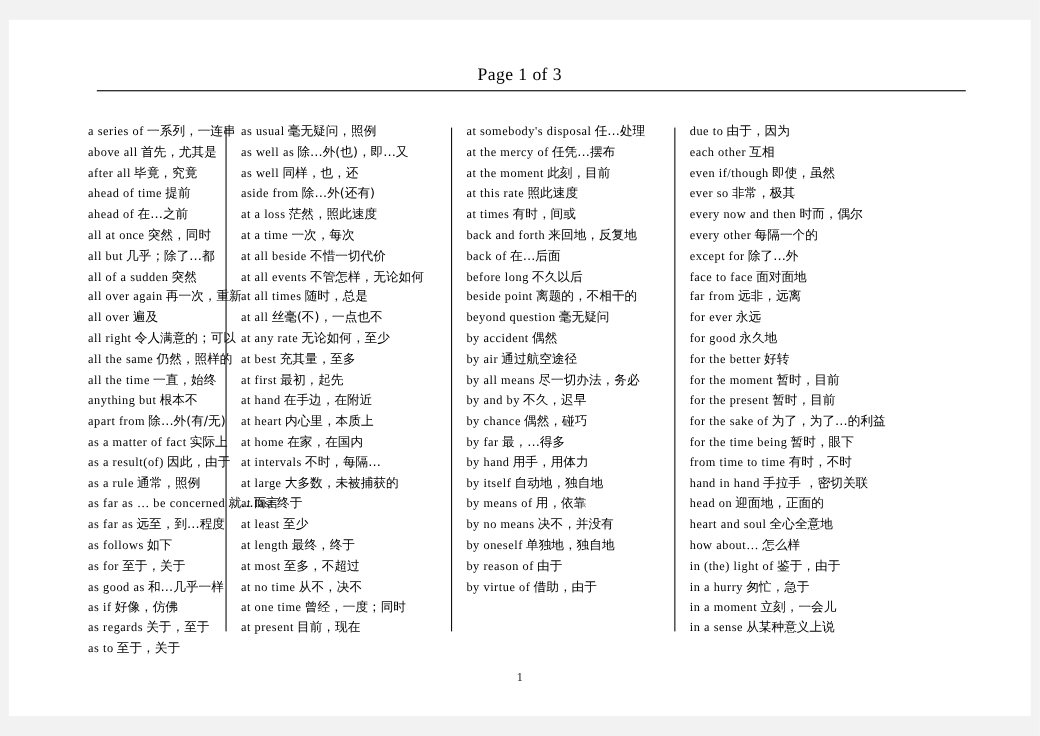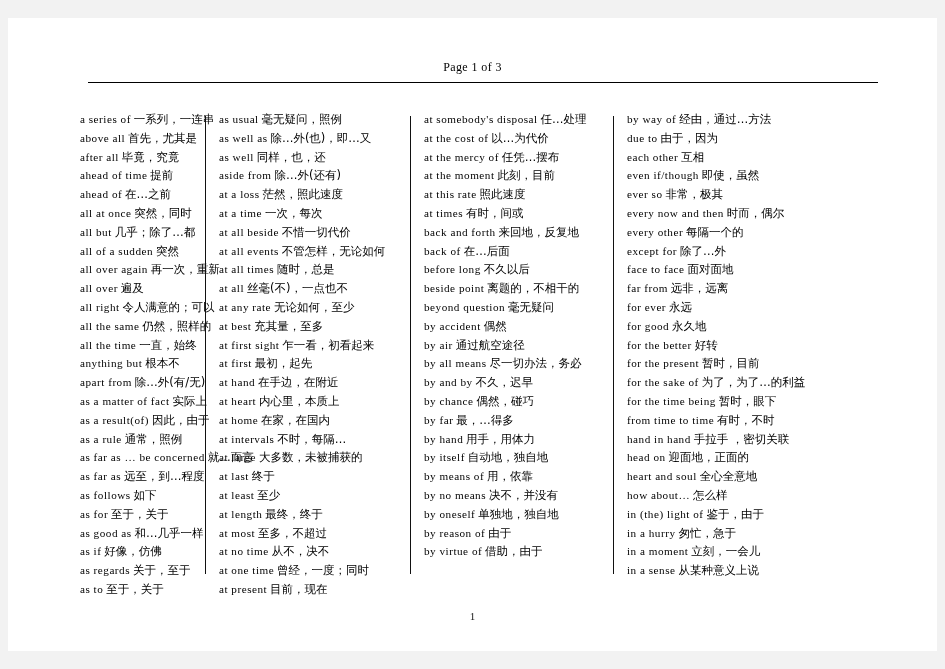--- a/index.html
+++ b/index.html
@@ -28,21 +28,21 @@
     top: 0;
     width: 929px;
     height: 66px;
   }
   #header-text {
     position: absolute;
     left: 0;
     top: 42px;
     width: 929px;
     text-align: center;
-    font-size: 12px;
+    font-size: 16px;
     color: #000;
     letter-spacing: 0.4px;
     font-family: "Liberation Serif", "DejaVu Serif", serif;
   }
   #header-rule {
     position: absolute;
     left: 80px;
     top: 64px;
     width: 790px;
     height: 1px;
@@ -150,39 +150,37 @@
         <div class="entry"><span class="en">as well</span> <span class="zh">同样，也，还</span></div>
         <div class="entry"><span class="en">aside from</span> <span class="zh">除…外(还有)</span></div>
         <div class="entry"><span class="en">at a loss</span> <span class="zh">茫然，照此速度</span></div>
         <div class="entry"><span class="en">at a time</span> <span class="zh">一次，每次</span></div>
         <div class="entry"><span class="en">at all beside</span> <span class="zh">不惜一切代价</span></div>
         <div class="entry"><span class="en">at all events</span> <span class="zh">不管怎样，无论如何</span></div>
         <div class="entry"><span class="en">at all times</span> <span class="zh">随时，总是</span></div>
         <div class="entry"><span class="en">at all</span> <span class="zh">丝毫(不)，一点也不</span></div>
         <div class="entry"><span class="en">at any rate</span> <span class="zh">无论如何，至少</span></div>
         <div class="entry"><span class="en">at best</span> <span class="zh">充其量，至多</span></div>
-        <div class="entry"><span class="en">at first sight</span> <span class="zh">乍一看，初看起来</span></div>
         <div class="entry"><span class="en">at first</span> <span class="zh">最初，起先</span></div>
         <div class="entry"><span class="en">at hand</span> <span class="zh">在手边，在附近</span></div>
         <div class="entry"><span class="en">at heart</span> <span class="zh">内心里，本质上</span></div>
         <div class="entry"><span class="en">at home</span> <span class="zh">在家，在国内</span></div>
         <div class="entry"><span class="en">at intervals</span> <span class="zh">不时，每隔…</span></div>
         <div class="entry"><span class="en">at large</span> <span class="zh">大多数，未被捕获的</span></div>
         <div class="entry"><span class="en">at last</span> <span class="zh">终于</span></div>
         <div class="entry"><span class="en">at least</span> <span class="zh">至少</span></div>
         <div class="entry"><span class="en">at length</span> <span class="zh">最终，终于</span></div>
         <div class="entry"><span class="en">at most</span> <span class="zh">至多，不超过</span></div>
         <div class="entry"><span class="en">at no time</span> <span class="zh">从不，决不</span></div>
         <div class="entry"><span class="en">at one time</span> <span class="zh">曾经，一度；同时</span></div>
         <div class="entry"><span class="en">at present</span> <span class="zh">目前，现在</span></div>
       </div>
     <div class="column col-2">
       <div class="col-divider"></div>
     <div class="entry"><span class="en">at somebody's disposal</span> <span class="zh">任…处理</span></div>
-        <div class="entry"><span class="en">at the cost of</span> <span class="zh">以…为代价</span></div>
         <div class="entry"><span class="en">at the mercy of</span> <span class="zh">任凭…摆布</span></div>
         <div class="entry"><span class="en">at the moment</span> <span class="zh">此刻，目前</span></div>
         <div class="entry"><span class="en">at this rate</span> <span class="zh">照此速度</span></div>
         <div class="entry"><span class="en">at times</span> <span class="zh">有时，间或</span></div>
         <div class="entry"><span class="en">back and forth</span> <span class="zh">来回地，反复地</span></div>
         <div class="entry"><span class="en">back of</span> <span class="zh">在…后面</span></div>
         <div class="entry"><span class="en">before long</span> <span class="zh">不久以后</span></div>
         <div class="entry"><span class="en">beside point</span> <span class="zh">离题的，不相干的</span></div>
         <div class="entry"><span class="en">beyond question</span> <span class="zh">毫无疑问</span></div>
         <div class="entry"><span class="en">by accident</span> <span class="zh">偶然</span></div>
@@ -194,33 +192,33 @@
         <div class="entry"><span class="en">by hand</span> <span class="zh">用手，用体力</span></div>
         <div class="entry"><span class="en">by itself</span> <span class="zh">自动地，独自地</span></div>
         <div class="entry"><span class="en">by means of</span> <span class="zh">用，依靠</span></div>
         <div class="entry"><span class="en">by no means</span> <span class="zh">决不，并没有</span></div>
         <div class="entry"><span class="en">by oneself</span> <span class="zh">单独地，独自地</span></div>
         <div class="entry"><span class="en">by reason of</span> <span class="zh">由于</span></div>
         <div class="entry"><span class="en">by virtue of</span> <span class="zh">借助，由于</span></div>
       </div>
     <div class="column col-3">
       <div class="col-divider"></div>
-    <div class="entry"><span class="en">by way of</span> <span class="zh">经由，通过…方法</span></div>
         <div class="entry"><span class="en">due to</span> <span class="zh">由于，因为</span></div>
         <div class="entry"><span class="en">each other</span> <span class="zh">互相</span></div>
         <div class="entry"><span class="en">even if/though</span> <span class="zh">即使，虽然</span></div>
         <div class="entry"><span class="en">ever so</span> <span class="zh">非常，极其</span></div>
         <div class="entry"><span class="en">every now and then</span> <span class="zh">时而，偶尔</span></div>
         <div class="entry"><span class="en">every other</span> <span class="zh">每隔一个的</span></div>
         <div class="entry"><span class="en">except for</span> <span class="zh">除了…外</span></div>
         <div class="entry"><span class="en">face to face</span> <span class="zh">面对面地</span></div>
         <div class="entry"><span class="en">far from</span> <span class="zh">远非，远离</span></div>
         <div class="entry"><span class="en">for ever</span> <span class="zh">永远</span></div>
         <div class="entry"><span class="en">for good</span> <span class="zh">永久地</span></div>
         <div class="entry"><span class="en">for the better</span> <span class="zh">好转</span></div>
+        <div class="entry"><span class="en">for the moment</span> <span class="zh">暂时，目前</span></div>
         <div class="entry"><span class="en">for the present</span> <span class="zh">暂时，目前</span></div>
         <div class="entry"><span class="en">for the sake of</span> <span class="zh">为了，为了…的利益</span></div>
         <div class="entry"><span class="en">for the time being</span> <span class="zh">暂时，眼下</span></div>
         <div class="entry"><span class="en">from time to time</span> <span class="zh">有时，不时</span></div>
         <div class="entry"><span class="en">hand in hand</span> <span class="zh">手拉手 ，密切关联</span></div>
         <div class="entry"><span class="en">head on</span> <span class="zh">迎面地，正面的</span></div>
         <div class="entry"><span class="en">heart and soul</span> <span class="zh">全心全意地</span></div>
         <div class="entry"><span class="en">how about…</span> <span class="zh">怎么样</span></div>
         <div class="entry"><span class="en">in (the) light of</span> <span class="zh">鉴于，由于</span></div>
         <div class="entry"><span class="en">in a hurry</span> <span class="zh">匆忙，急于</span></div>

